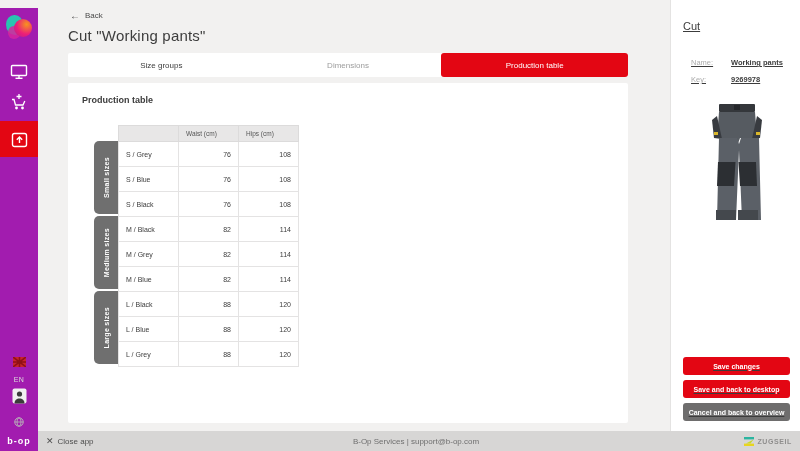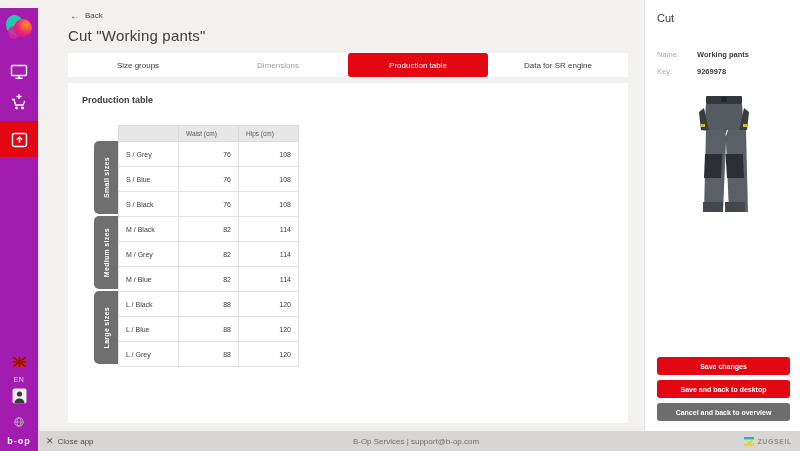--- a/index.html
+++ b/index.html
@@ -48,24 +48,24 @@
                       font-weight:bold; letter-spacing:.3px; white-space:nowrap; }
   table.prod { border-collapse:collapse; background:#fff; }
   table.prod th { width:60px; height:16px; background:#e8e7e7; border:1px solid #dcdbdb; font-size:6.5px;
                   font-weight:400; color:#555; text-align:left; padding:0 0 0 7px; }
   table.prod th.num { text-align:left; }
   table.prod td { width:60px; height:25px; border:1px solid #e4e3e3; font-size:7px; color:#3c3c3c; padding:0 7px; }
   table.prod td.name { text-align:left; }
   table.prod td.val { text-align:right; }
 
   
-  .right-panel { position:absolute; right:0; top:0; bottom:20px; width:156px; background:#ffffff;
-                 border-left:1px solid #e4e3e2; padding:12px 10px 10px 12px; display:flex; flex-direction:column; z-index:5; }
+  .right-panel { position:absolute; right:0; top:0; bottom:20px; width:130px; background:#ffffff;
+                 border-left:1px solid #e4e3e2; padding:20px 10px 10px 12px; display:flex; flex-direction:column; z-index:5;text-decoration:underline; }
   .right-title { font-size:11px; color:#3c3c3c; }
-  .field-grid { margin-top:26px; display:grid; grid-template-columns:40px 1fr; row-gap:8px; }
+  .field-grid { margin-top:26px; display:grid; grid-template-columns:40px 1fr; row-gap:8px;margin-left:8px; }
   .field-label { font-size:7.5px; color:#ababab; }
   .field-value { font-size:7.5px; font-weight:bold; color:#3c3c3c; }
   .product-img { margin:18px auto 0 auto; display:block; }
   .btn-stack { margin-top:auto; display:flex; flex-direction:column; gap:5px; }
   .btn { height:18px; border:none; border-radius:3px; color:#ffffff; font-size:7px; font-weight:bold;
          font-family:"Liberation Sans", sans-serif; cursor:pointer; }
   .btn.red { background:#e30613; }
   .btn.gray { background:#6e6d6d; }
 
   
@@ -143,21 +143,20 @@
     <div class="back-row">
       <span class="back-arrow">←</span>
       <span>Back</span>
     </div>
     <h1 class="page-title">Cut "Working pants"</h1>
 
     <nav class="tab-bar">
       <div class="tab">Size groups</div>
       <div class="tab muted">Dimensions</div>
       <div class="tab active">Production table</div>
-      <div class="tab">Data for SR engine</div>
     </nav>
 
     <main class="main-panel">
       <div class="panel-heading">Production table</div>
 
       <div class="table-wrap">
         <div class="group-col">
           <div class="group-label">
             <span>Small sizes</span>
             </div>

